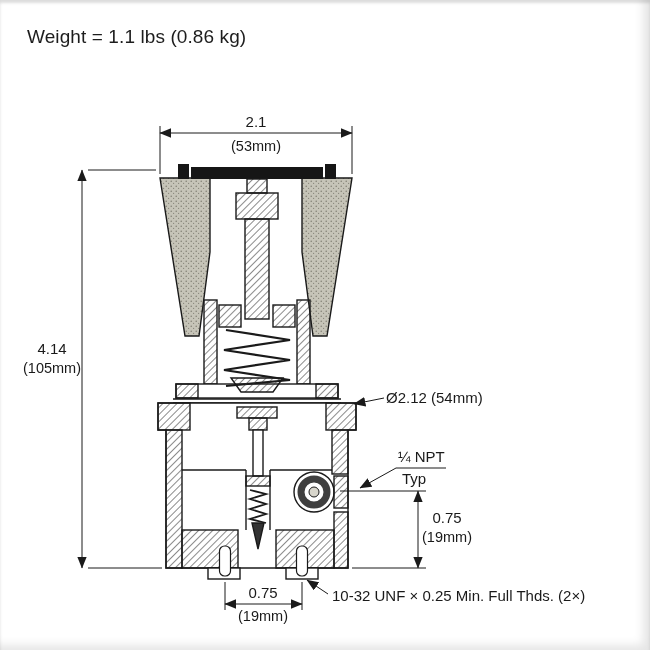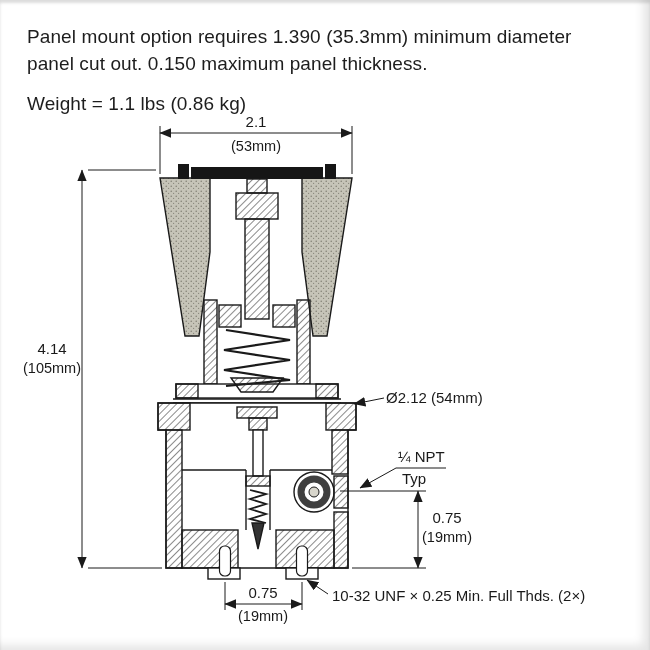--- a/index.html
+++ b/index.html
@@ -14,21 +14,20 @@
   text{font-family:"Liberation Sans",sans-serif;fill:#1a1a1a;stroke:none}
   .dim{font-size:15px}
   .dim-sm{font-size:14.5px}
 </style>
 </head>
 <body>
 
 <div class="page">
 
   <div class="notes">
-    <p class="note">Panel mount option requires 1.390 (35.3mm) minimum diameter panel cut out. 0.150 maximum panel thickness.</p>
     <p class="note">Weight = 1.1 lbs (0.86 kg)</p>
   </div>
 
   <svg class="drawing" width="650" height="650" viewBox="0 0 650 650">
     <defs>
       <pattern id="hatch" patternUnits="userSpaceOnUse" width="5" height="5" patternTransform="rotate(45)">
         <line x1="0" y1="0" x2="0" y2="5" stroke="#2a2a2a" stroke-width="1.1"></line>
       </pattern>
       <pattern id="stipple" patternUnits="userSpaceOnUse" width="5" height="5">
         <rect width="5" height="5" fill="#c6c4b8"></rect>

